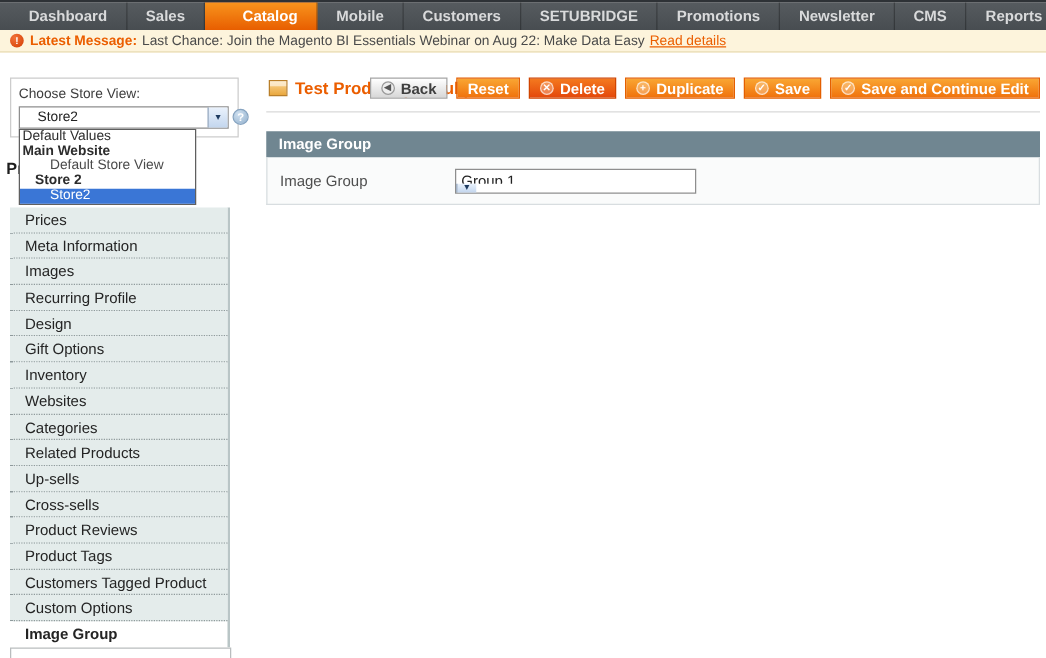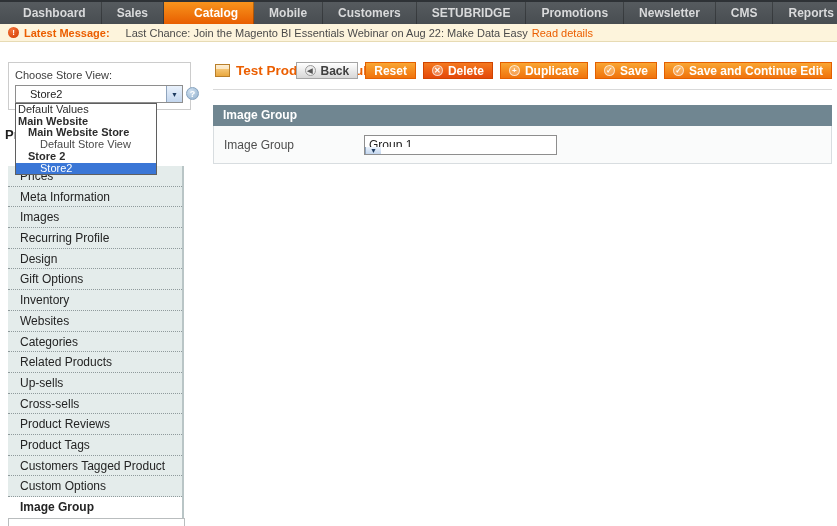--- a/index.html
+++ b/index.html
@@ -16,22 +16,22 @@
   .topnav .item.active { background:linear-gradient(#f8941d,#e85e00); color:#fff;padding-left:30px; }
 
   
   .notice { position:absolute; left:0; top:24px; width:837px; height:18px;
     background:#fdf4dc; border-bottom:1px solid #e7dbb4; display:flex;
     align-items:center; padding-left:8px; font-size:11px; color:#4a4a4a; }
   .notice-icon { width:11px; height:11px; border-radius:50%;
     background:radial-gradient(circle at 35% 30%, #f2733a, #d33b00);
     color:#fff; font-size:8px; font-weight:bold; text-align:center;
     line-height:11px; margin-right:5px; flex:0 0 auto; }
-  .notice b { color:#eb5e00; margin-right:16px; }
-  .notice a { color:#eb5e00; margin-left:4px; cursor:pointer; }
+  .notice b { color:#eb5e00; margin-right:4px; }
+  .notice a { color:#eb5e00; text-decoration:underline; margin-left:4px; cursor:pointer; }
 
   
   .store-box { position:absolute; left:8px; top:62px; width:183px; height:48px;
     border:1px solid #cccccc; background:#fff; }
   .store-label { position:absolute; left:6px; top:6px; font-size:11px; color:#3d3d3d; }
   .selectbox { position:absolute; display:flex; align-items:stretch;
     border:1px solid #8e8e8e; background:#fff; cursor:pointer; }
   .store-select { left:6px; top:22px; width:168px; height:18px; }
   .selectbox .val { flex:1; font-size:11px; color:#222; line-height:16px;
     padding-left:14px; white-space:nowrap; overflow:hidden; }
@@ -152,21 +152,20 @@
   <li>Product Tags</li>
   <li>Customers Tagged Product</li>
   <li>Custom Options</li>
   <li class="active">Image Group</li>
 </ul>
 <div class="sidebar-bottom-box"></div>
 
 <div class="dropdown">
   <div class="opt">Default Values</div>
   <div class="opt b">Main Website</div>
-  <div class="opt b i1">Main Website Store</div>
   <div class="opt i2">Default Store View</div>
   <div class="opt b i1">Store 2</div>
   <div class="opt i2 sel">Store2</div>
 </div>
 
 <div class="title-wrap">
   <span class="pkg-icon"></span>
   <span class="page-title">Test Product (Default)</span>
 </div>
 

